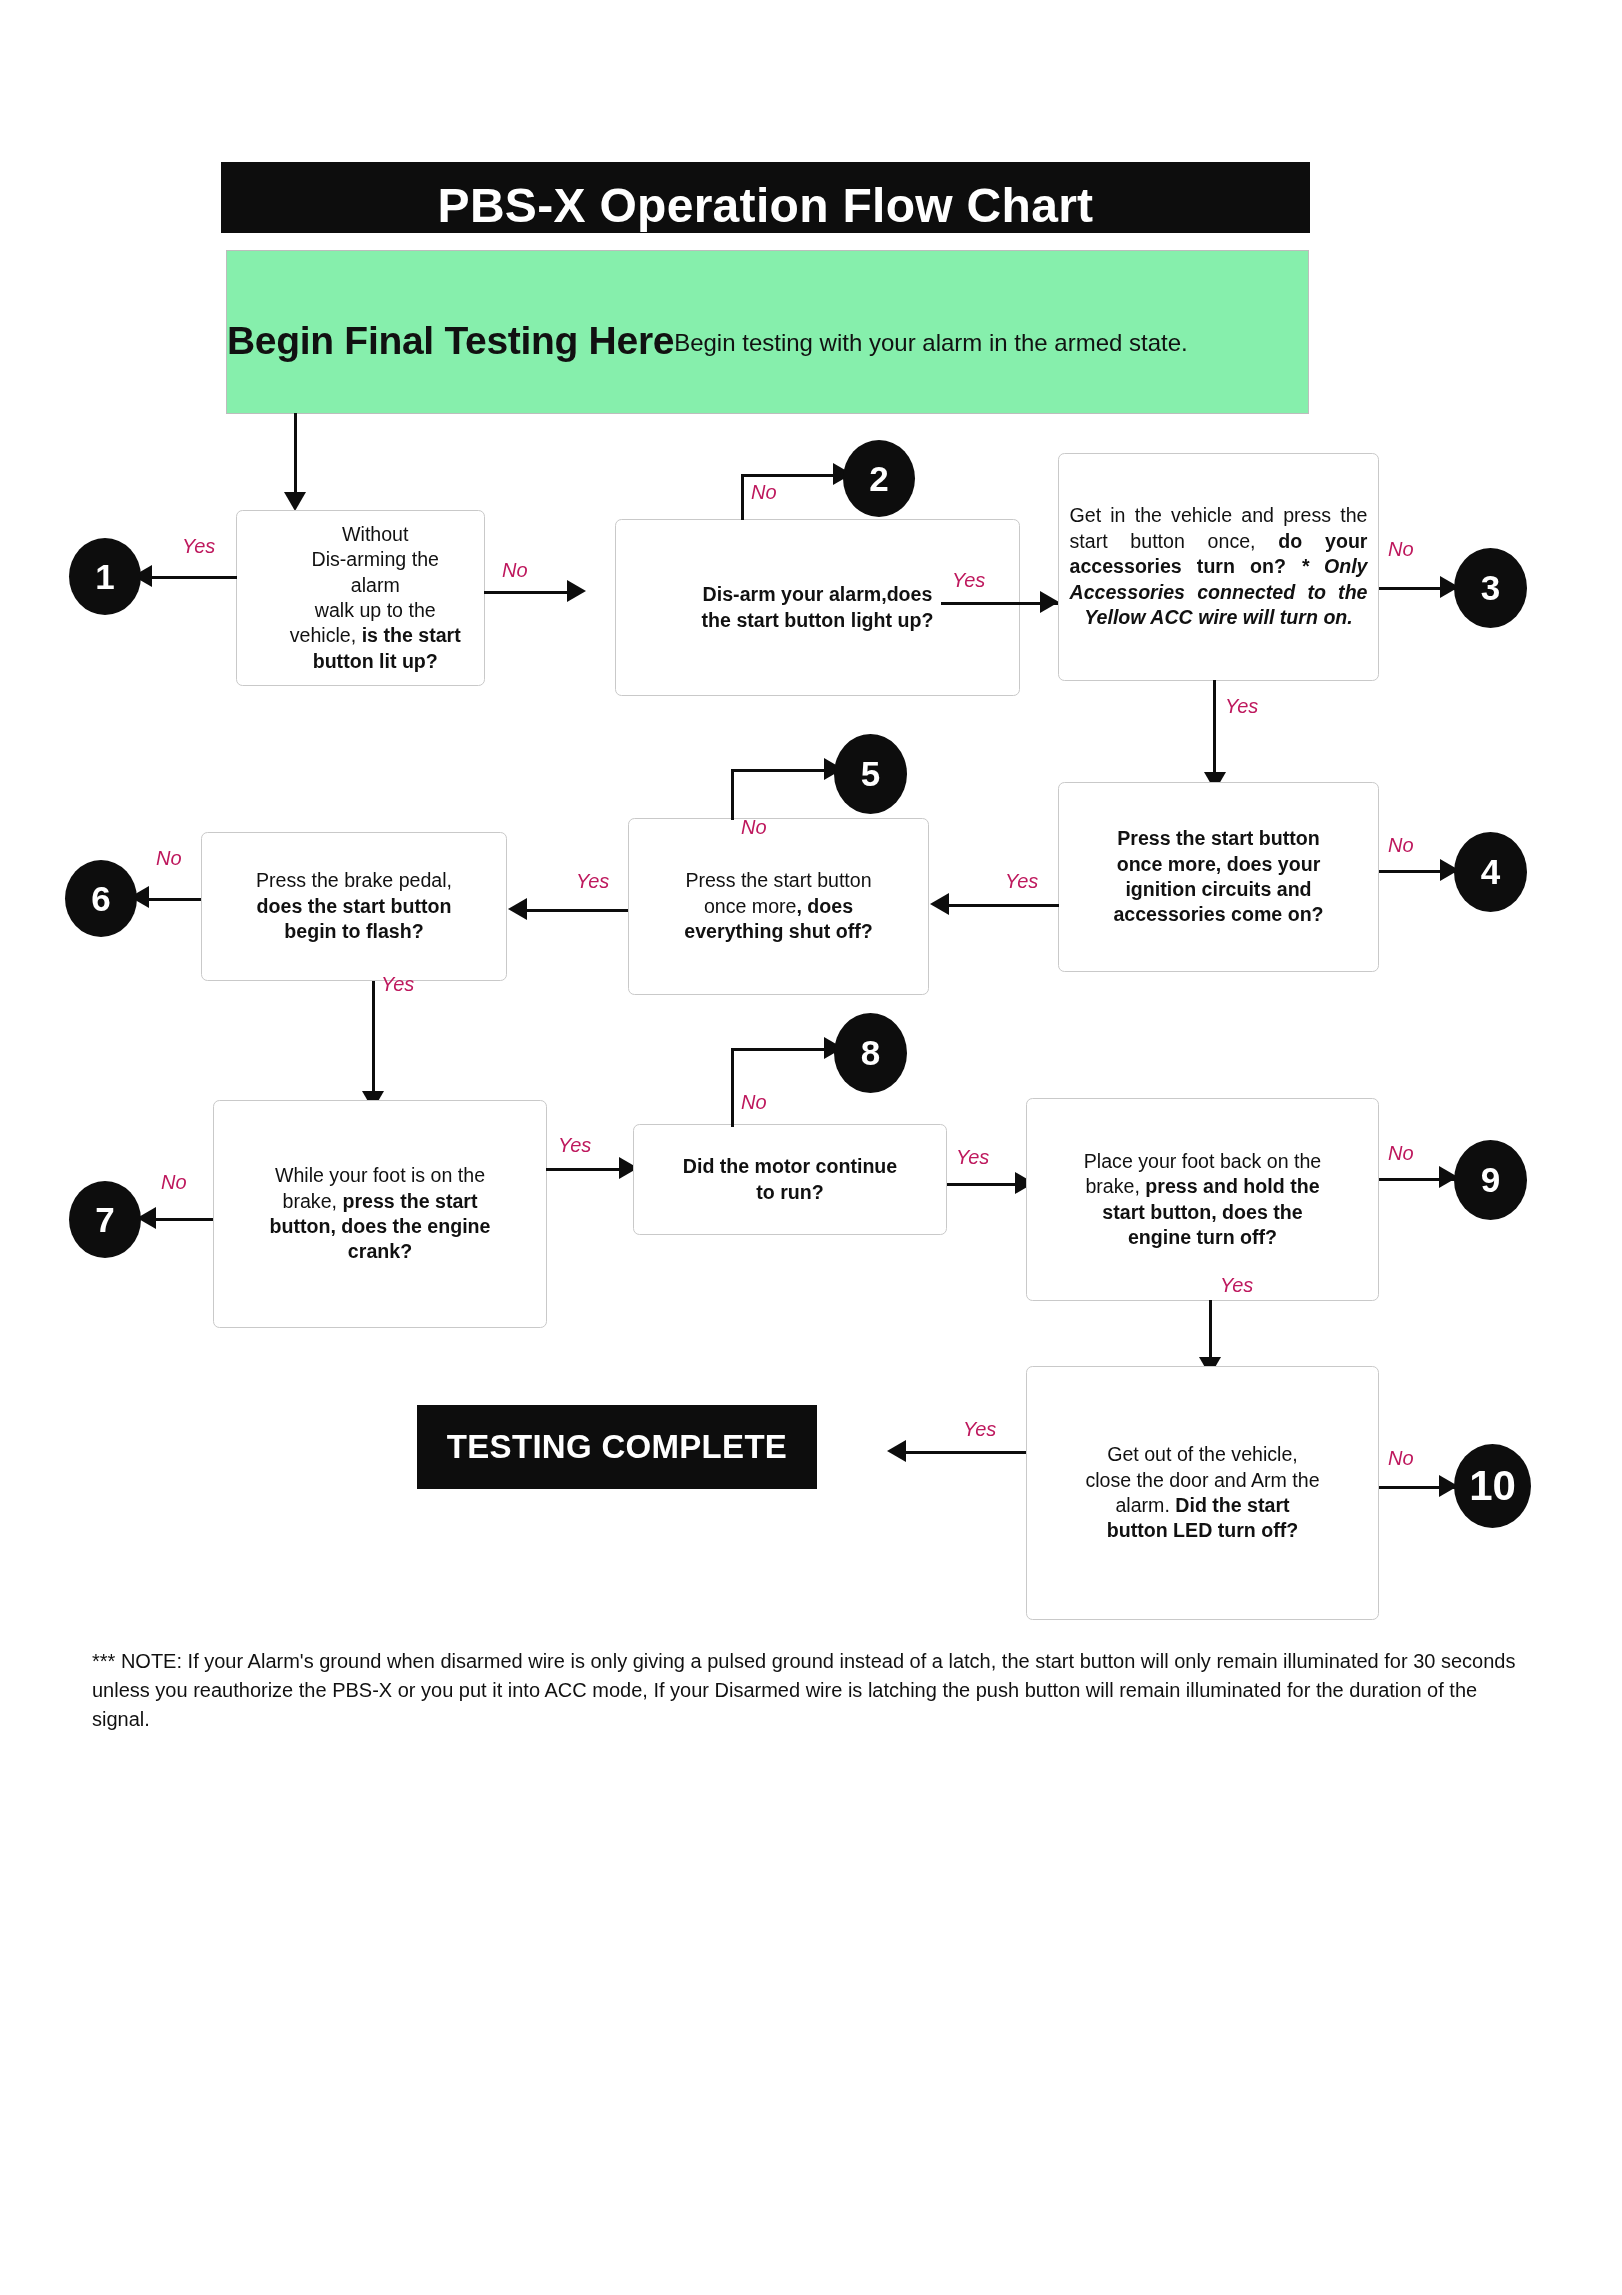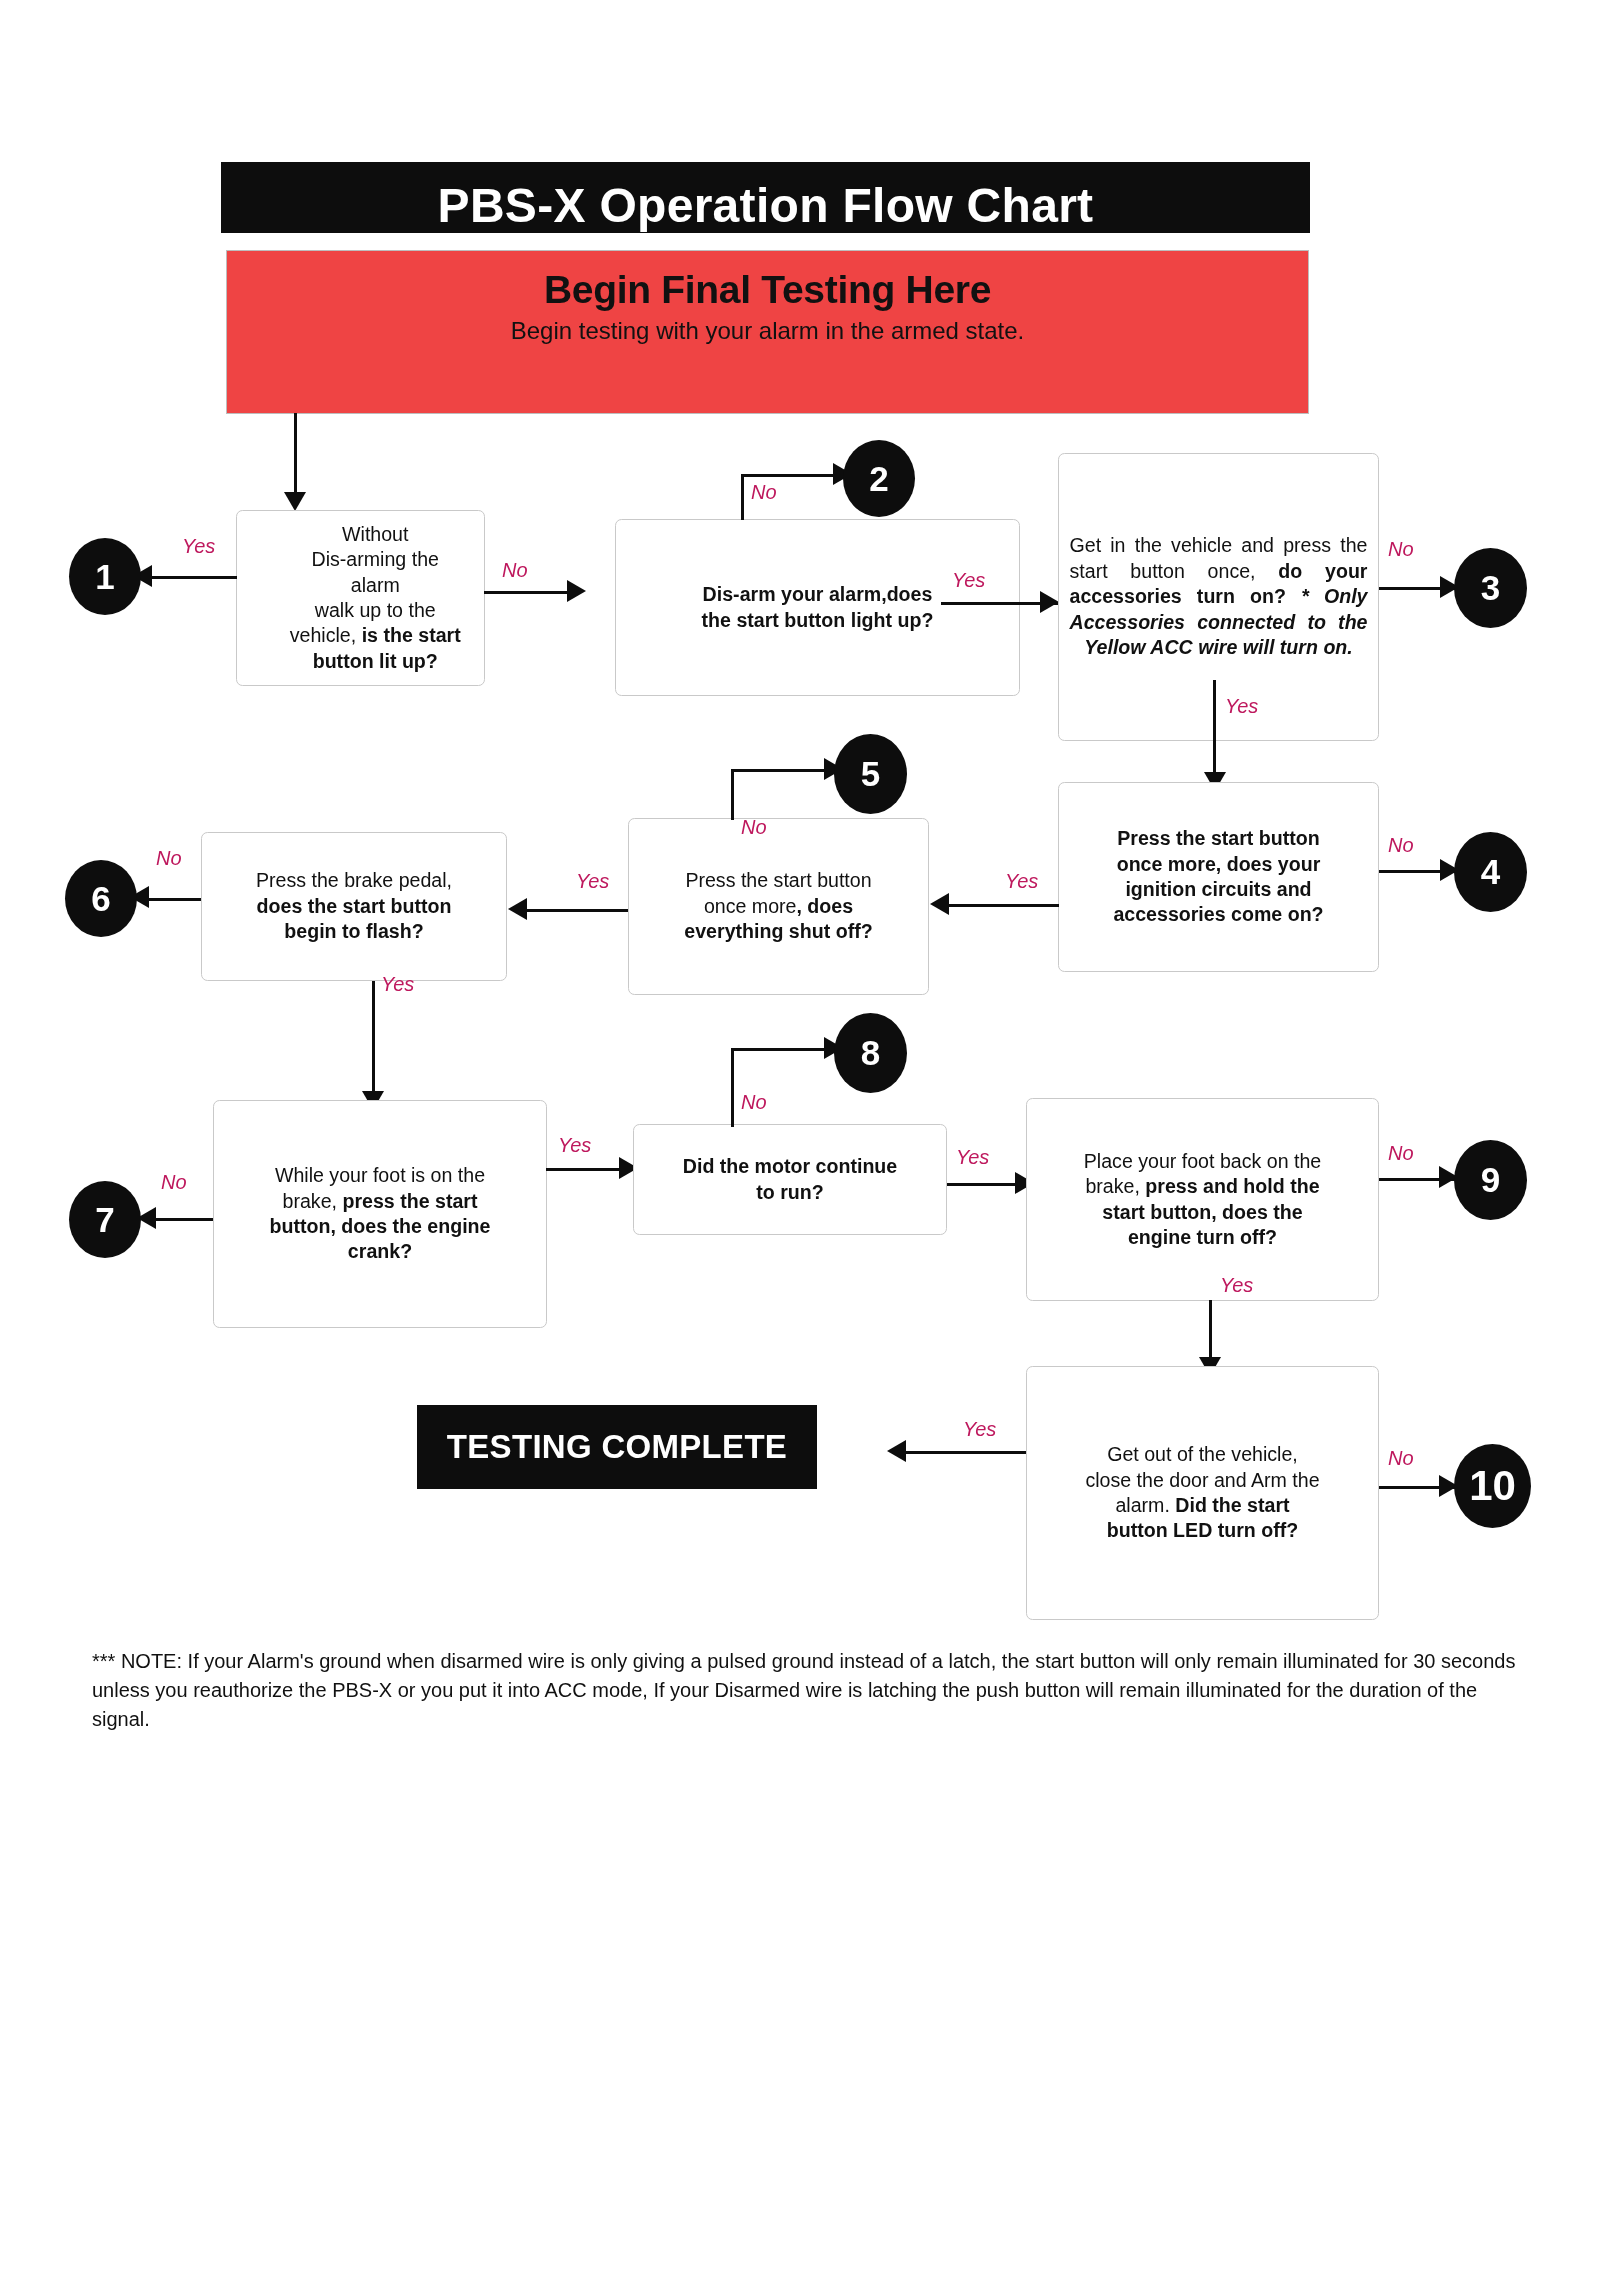--- a/index.html
+++ b/index.html
@@ -35,24 +35,24 @@
   }
   .title-bar .title-text {
     font-size: 48px;
     font-weight: bold;
   }
 
   
   .start-box {
     position: absolute;
     border: 1.3px solid #bdbdbd;
-    background: #ef4444;
+    background: #86efac;
     box-sizing: border-box;
     display: flex;
-    flex-direction: column;
+    flex-direction: row;
     align-items: center;
     padding-top: 17px;
   }
   .start-box .start-head {
     font-size: 39px;
     font-weight: bold;
     letter-spacing: -0.3px;
   }
   .start-box .start-sub {
     font-size: 24px;
@@ -206,21 +206,21 @@
   <div class="arrow right" style="left:833px; top:463px;"></div>
   <div class="edge-label" style="left:751px; top:481px;">No</div>
   <div class="badge" style="left:843px; top:440px; width:72px; height:77px;">
     <span>2</span>
   </div>
 
   <div class="ln h" style="left:941px; top:602px; width:118px;"></div>
   <div class="arrow right" style="left:1040px; top:591px;"></div>
   <div class="edge-label" style="left:952px; top:569px;">Yes</div>
 
-  <div class="node justify" style="left:1058px; top:453px; width:321px; height:288px;">
+  <div class="node justify" style="left:1058px; top:453px; width:321px; height:228px;">
     <div class="txt"><span>Get in the vehicle and press the start button once, </span><b>do your accessories turn on?</b><i> * Only Accessories connected  to the Yellow ACC wire will turn on.</i></div>
   </div>
 
   <div class="ln h" style="left:1379px; top:587px; width:79px;"></div>
   <div class="arrow right" style="left:1440px; top:576px;"></div>
   <div class="edge-label" style="left:1388px; top:538px;">No</div>
   <div class="badge" style="left:1454px; top:548px; width:73px; height:80px;">
     <span>3</span>
   </div>
 

